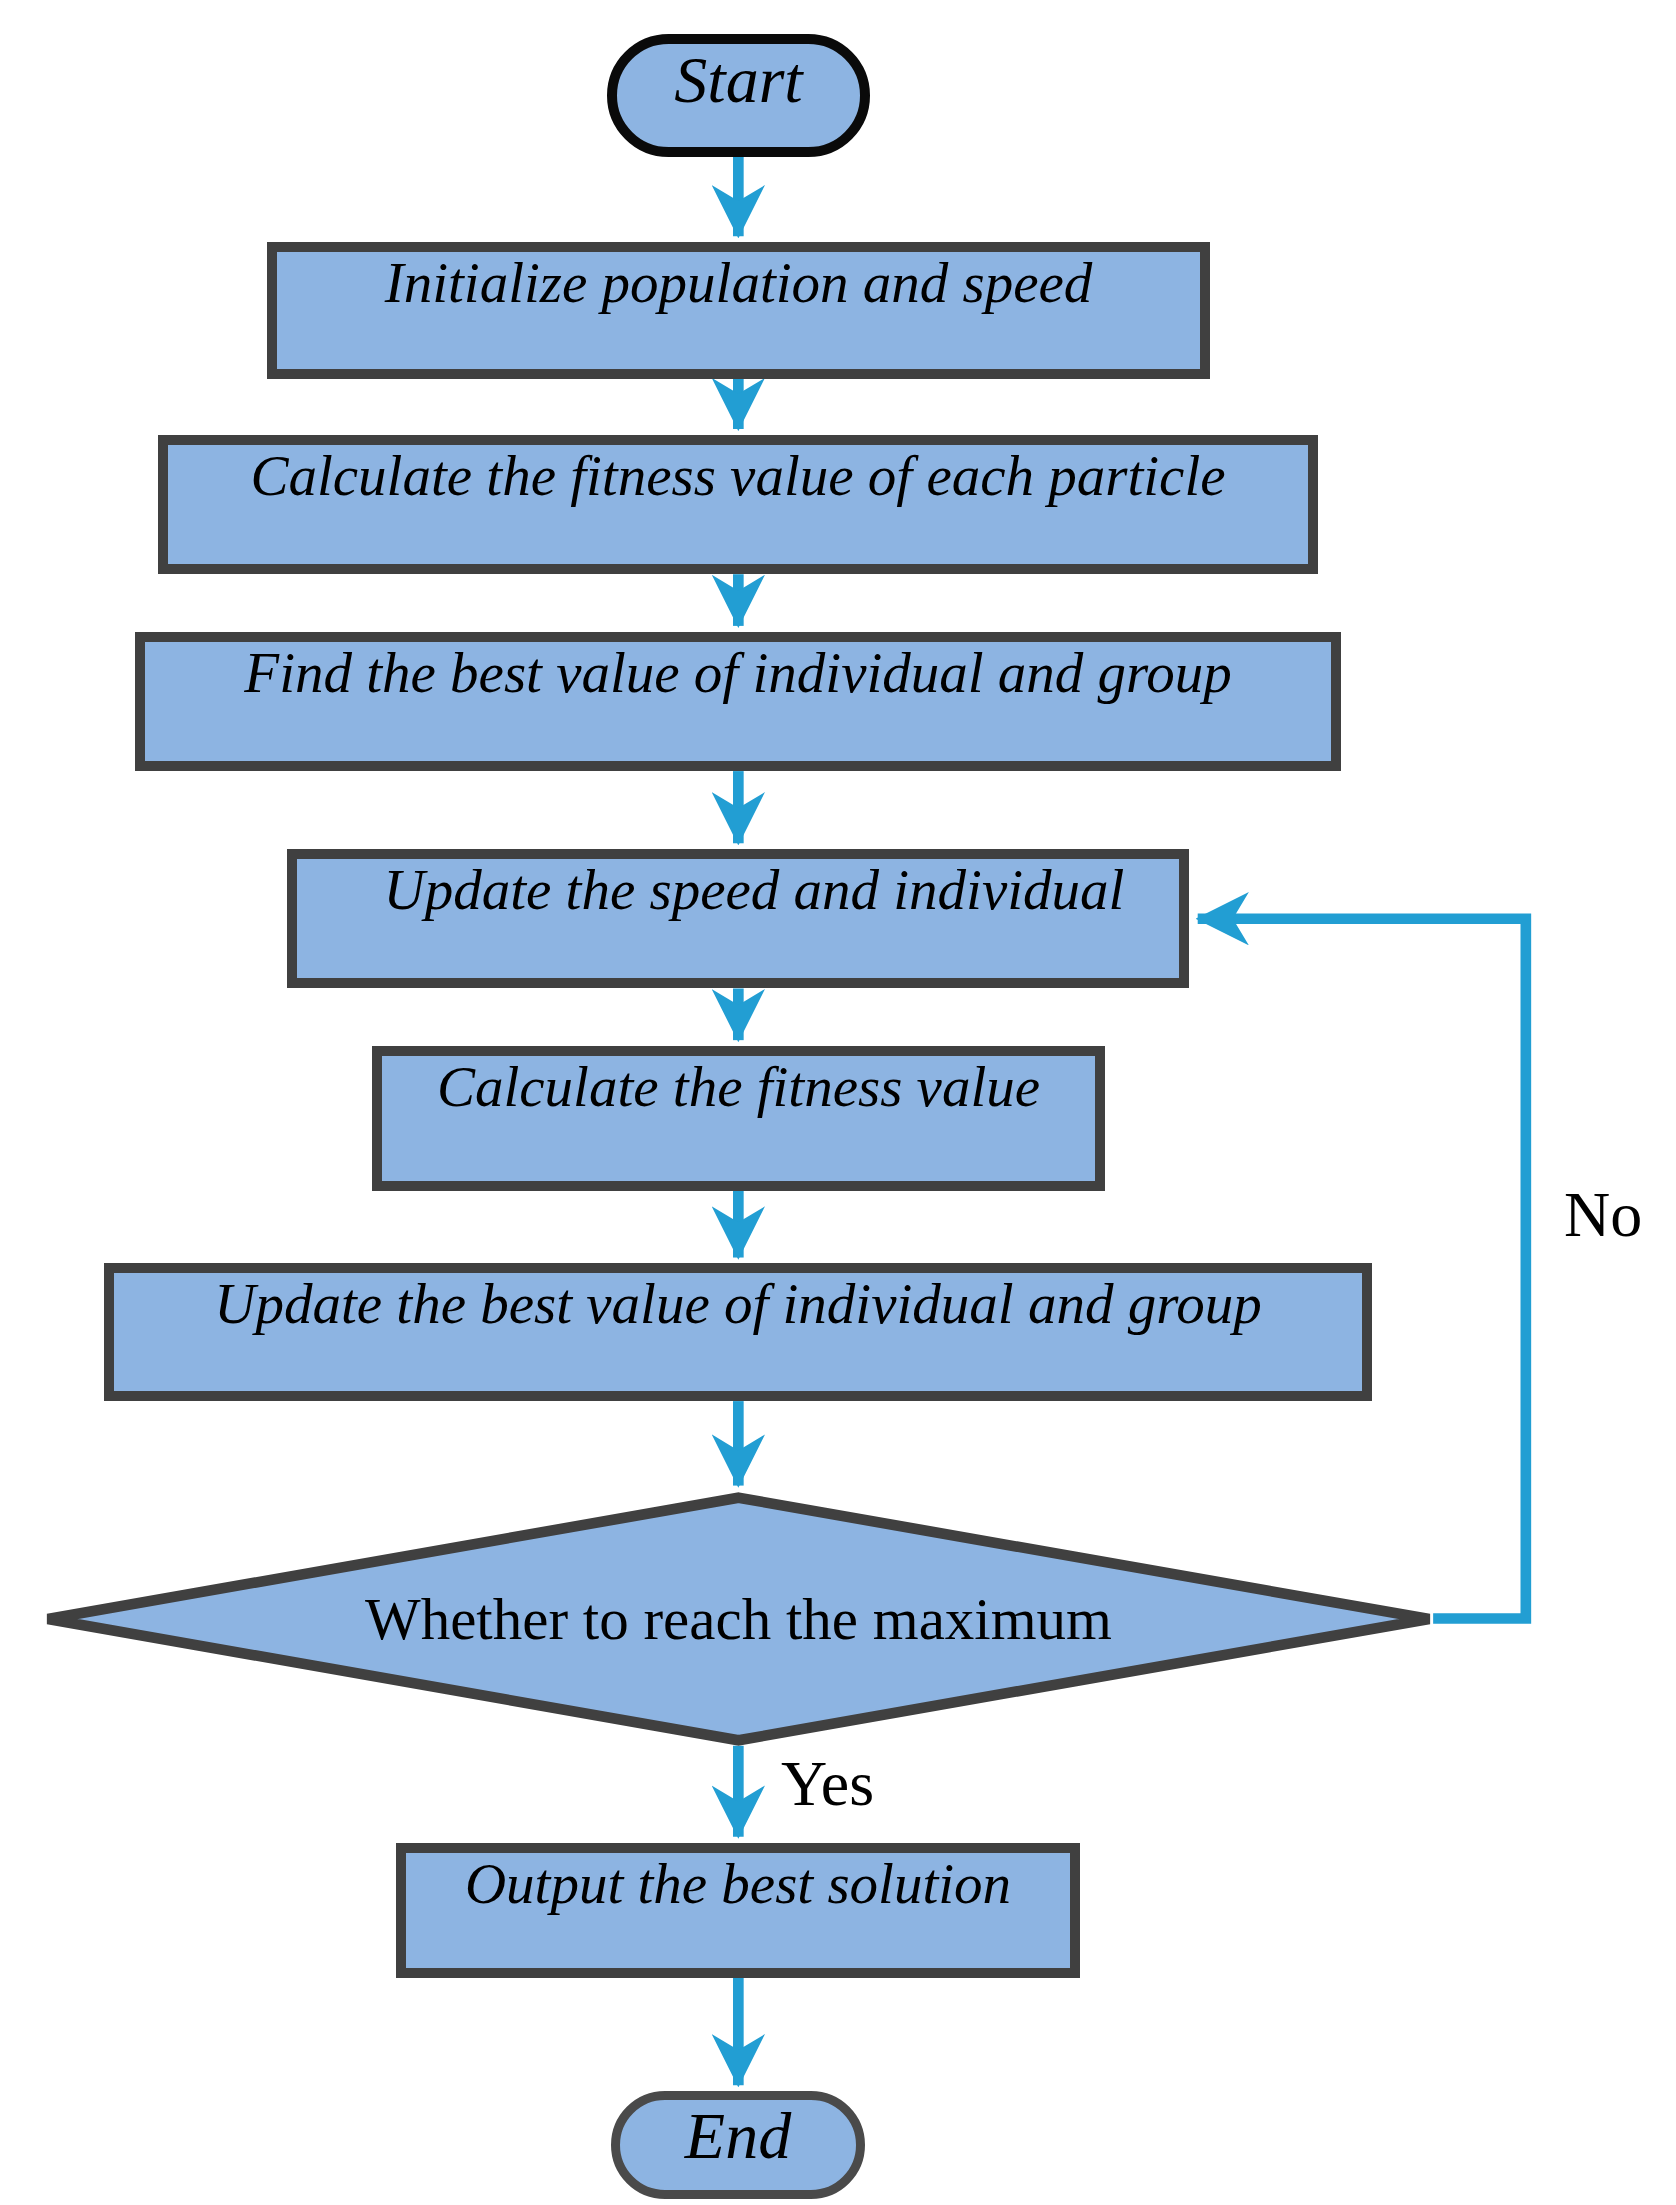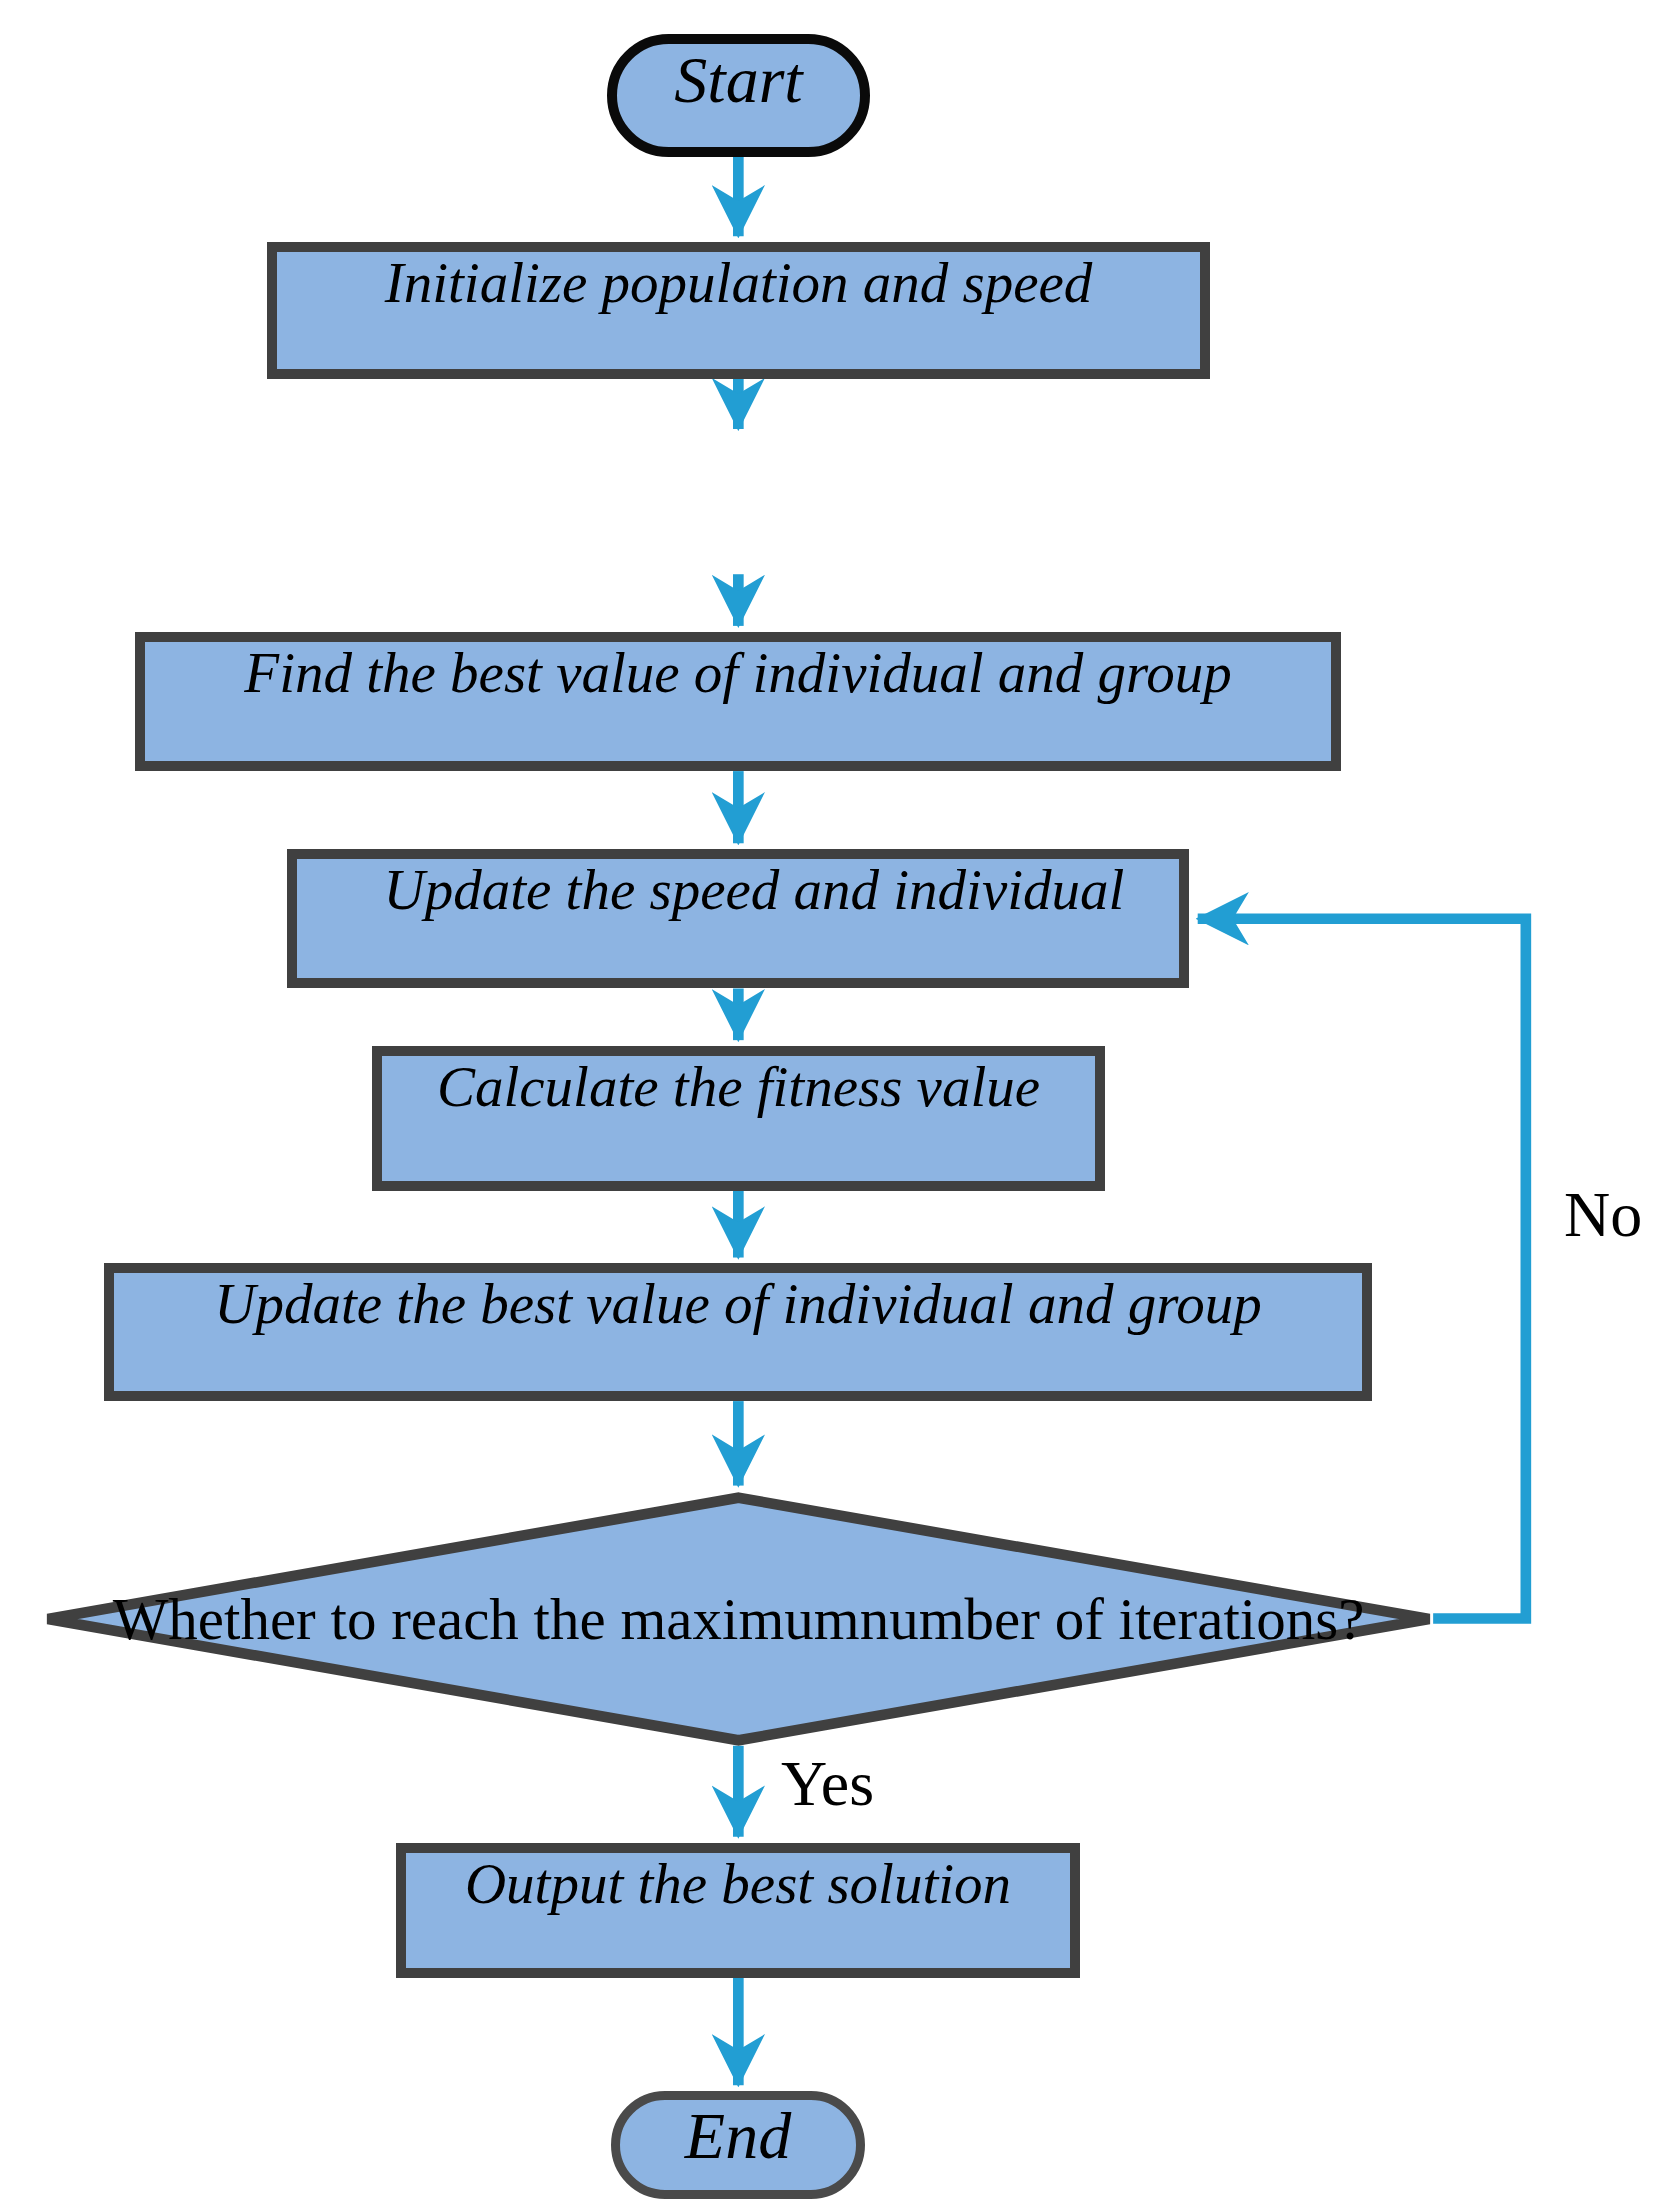--- a/index.html
+++ b/index.html
@@ -77,20 +77,23 @@
   </svg>
 
   <div class="node terminator" style="left:607px;top:34px;width:263px;height:123px;">
     <span>Start</span>
   </div>
 
   <div class="node" style="left:267px;top:242px;width:943px;height:137px;">
     <span>Initialize population and speed</span>
   </div>
 
+  <div class="node" style="left:158px;top:435px;width:1160px;height:139px;">
+    <span>Calculate the fitness value of each particle</span>
+  </div>
 
   <div class="node" style="left:135px;top:632px;width:1206px;height:139px;">
     <span>Find the best value of individual and group</span>
   </div>
 
   <div class="node" style="left:287px;top:849px;width:902px;height:139px;padding-left:32px;">
     <span>Update the speed and individual</span>
   </div>
 
   <div class="node" style="left:372px;top:1046px;width:733px;height:145px;">
@@ -100,21 +103,20 @@
   <div class="node" style="left:104px;top:1263px;width:1268px;height:138px;">
     <span>Update the best value of individual and group</span>
   </div>
 
   <div class="decision-wrap" style="left:41px;top:1492px;width:1395px;height:254px;">
     <svg class="decision-svg" width="1395" height="254" viewBox="0 0 1700 310">
       <polygon points="850,7 1693,155 850,303 7,155" fill="#8DB4E2" stroke="#404040" stroke-width="13"></polygon>
     </svg>
     <div class="decision-text">
       <span>Whether to reach the maximum</span>
-      <span>number of iterations?</span>
     </div>
   </div>
 
   <div class="node" style="left:396px;top:1843px;width:684px;height:135px;">
     <span>Output the best solution</span>
   </div>
 
   <div class="node terminator end" style="left:611px;top:2091px;width:254px;height:108px;">
     <span>End</span>
   </div>

